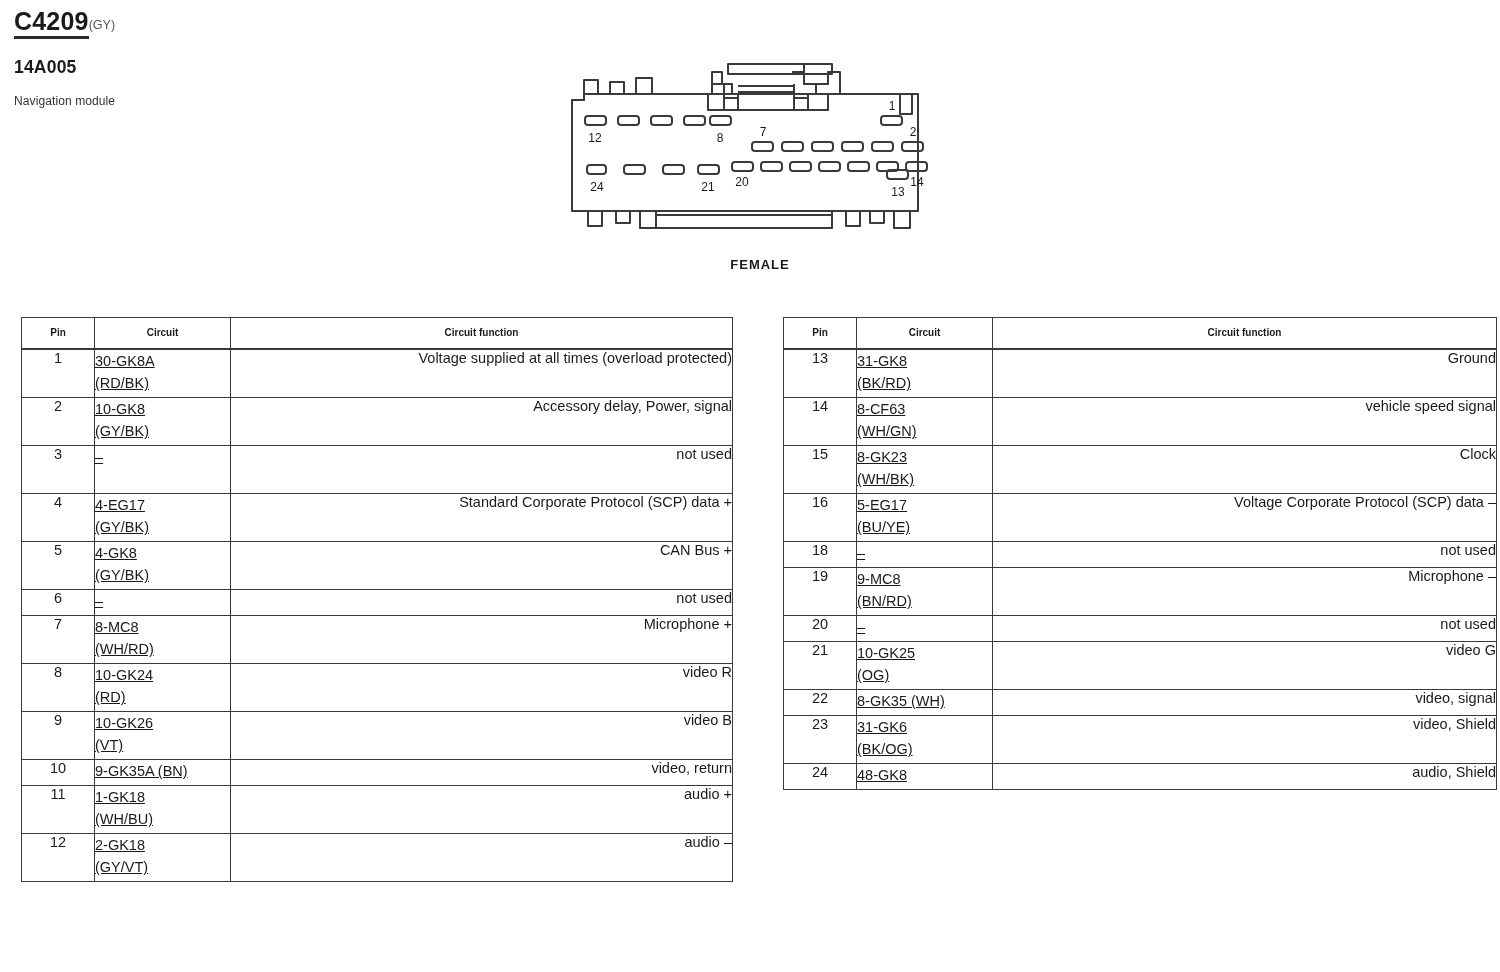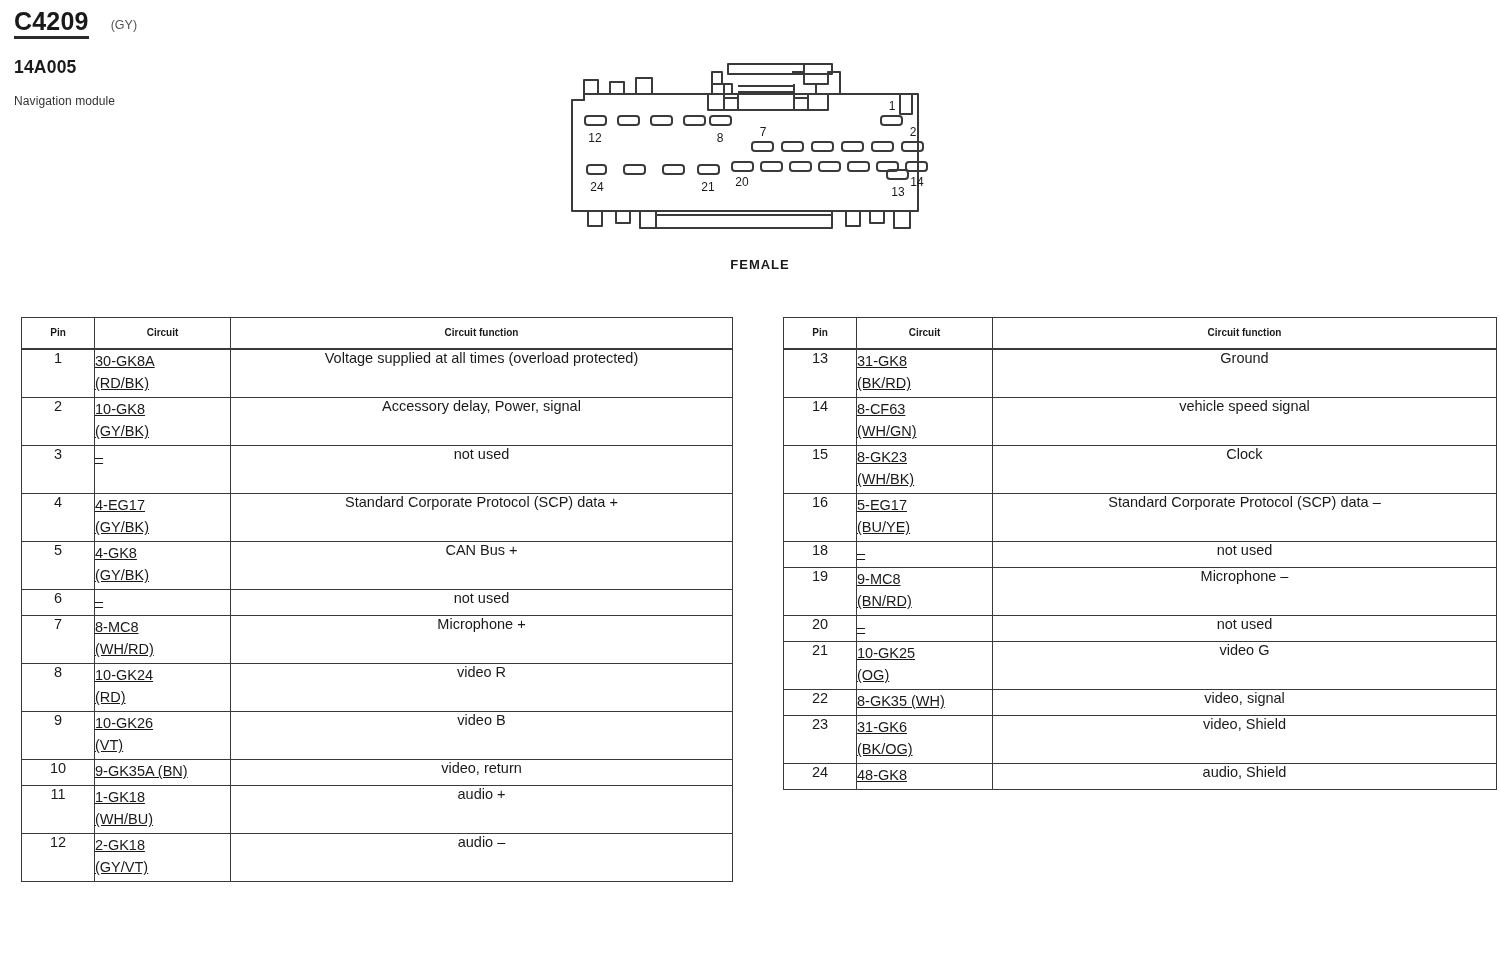--- a/index.html
+++ b/index.html
@@ -20,21 +20,21 @@
   
   #header-block {
     position: absolute;
     left: 14px;
     top: 8px;
     width: 420px;
   }
   .conn-id-row {
     display: flex;
     align-items: baseline;
-    gap: 22px;
+    gap: 0;
   }
   #connector-id {
     font-size: 25px;
     font-weight: bold;
     letter-spacing: 0.2px;
     border-bottom: 3px solid #2b2b2b;
     padding-bottom: 2px;
     line-height: 1.05;
     display: inline-block;
   }
@@ -117,21 +117,21 @@
   }
   td.cell-circuit {
     text-align: left;
     padding-top: 7px;
     padding-bottom: 3px;
     line-height: 1.55;
     white-space: pre-line;
     text-decoration: underline;
   }
   td.cell-function {
-    text-align: center;
+    text-align: right;
     padding: 7px 0 3px 9px;
   }
   tr.row-tall td   { height: 47px; }
   tr.row-short td  { height: 25px; }
 
   
   #table-left-wrap tr.row-last td { height: 47px; }
 </style>
 </head>
 <body>
@@ -367,21 +367,21 @@
         <tr class="row-tall">
           <td class="cell-pin">15</td>
           <td class="cell-circuit">8-GK23
 (WH/BK)</td>
           <td class="cell-function">Clock</td>
         </tr>
         <tr class="row-tall">
           <td class="cell-pin">16</td>
           <td class="cell-circuit">5-EG17
 (BU/YE)</td>
-          <td class="cell-function">Standard Corporate Protocol (SCP) data –</td>
+          <td class="cell-function">Voltage Corporate Protocol (SCP) data –</td>
         </tr>
         <tr class="row-short">
           <td class="cell-pin">18</td>
           <td class="cell-circuit">–</td>
           <td class="cell-function">not used</td>
         </tr>
         <tr class="row-tall">
           <td class="cell-pin">19</td>
           <td class="cell-circuit">9-MC8
 (BN/RD)</td>

